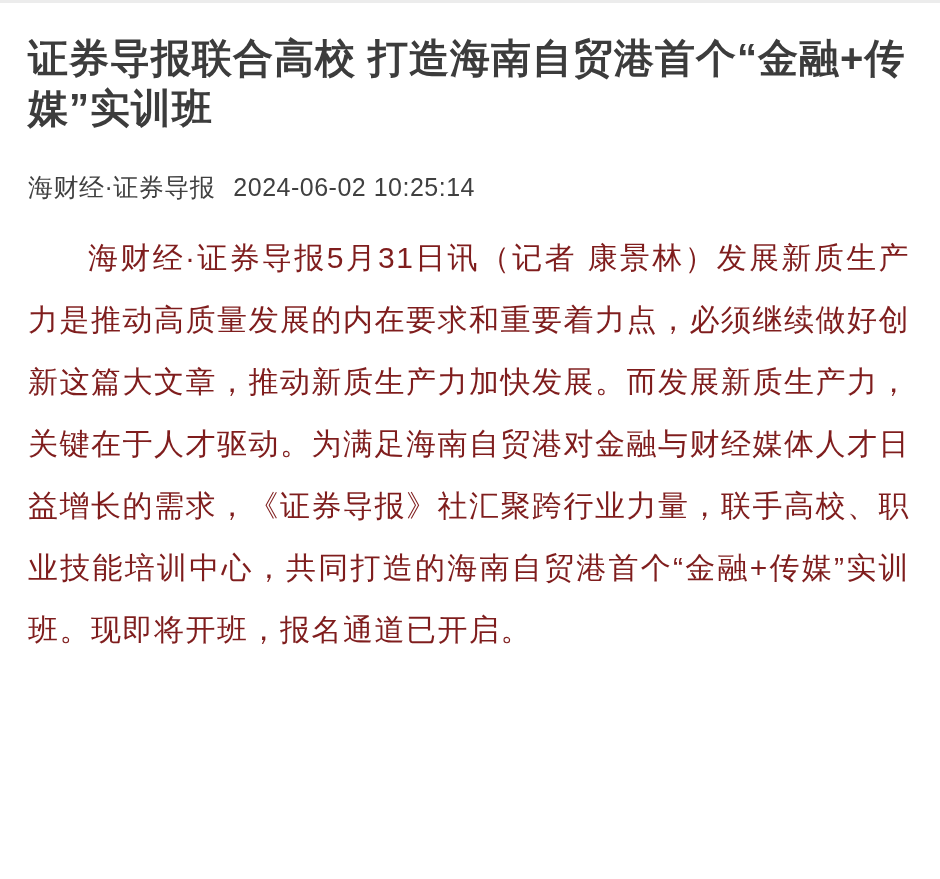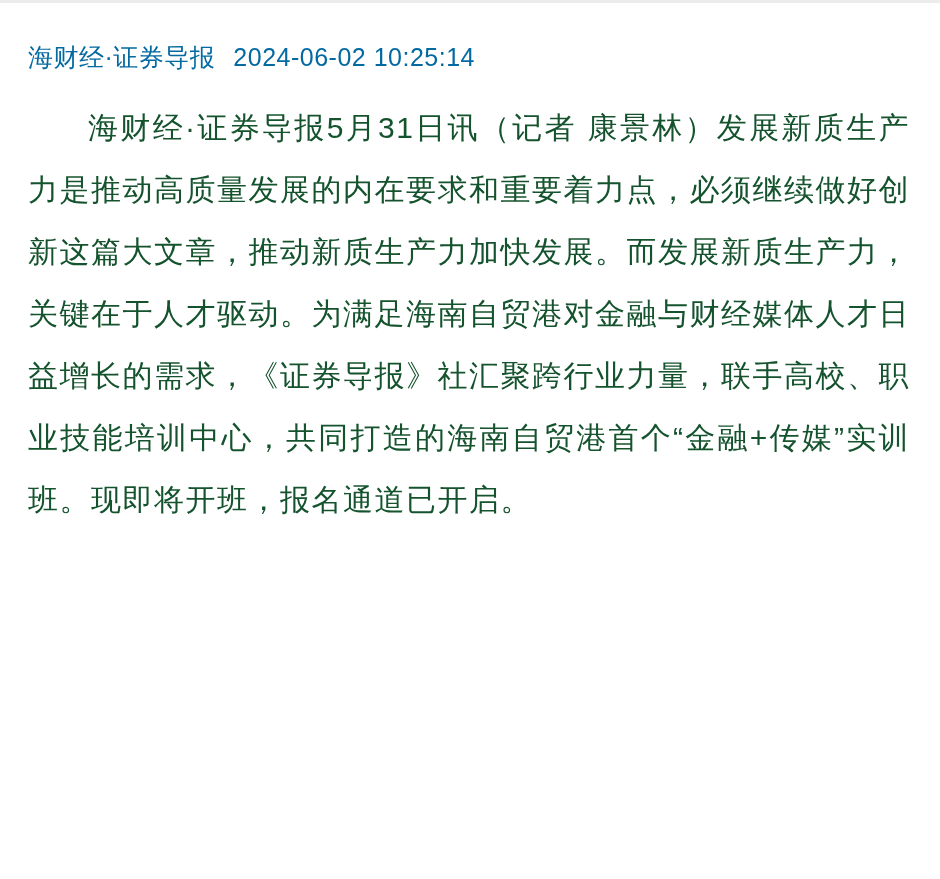--- a/index.html
+++ b/index.html
@@ -25,46 +25,47 @@
     line-height: 50px;
     font-weight: 700;
     color: #3c3c3c;
     letter-spacing: 1px;
     font-family: "Liberation Sans", "DejaVu Sans", sans-serif;
   }
   .byline {
     margin-top: 40px;
     font-size: 25px;
     line-height: 28px;
-    color: #0369a1;
+    color: #404040;
     letter-spacing: 0.5px;
   }
   .byline .timestamp {
     margin-left: 18px;
   }
   .article-body {
     margin-top: 26px;
   }
   .article-body p {
     margin: 0 0 24px 0;
     font-size: 30px;
     line-height: 62px;
-    color: #14532d;
+    color: #7f1d1d;
     text-align: justify;
     text-indent: 2em;
     letter-spacing: 1.5px;
   }
 </style>
 </head>
 <body>
 
 <div class="top-strip"></div>
 
 <div class="container">
 
+  <h1 class="title">证券导报联合高校 打造海南自贸港首个“金融+传媒”实训班</h1>
 
   <div class="byline">
     <span class="source">海财经·证券导报</span><span class="timestamp">2024-06-02 10:25:14</span>
   </div>
 
   <div class="article-body">
     <p>海财经·证券导报5月31日讯（记者 康景林）发展新质生产力是推动高质量发展的内在要求和重要着力点，必须继续做好创新这篇大文章，推动新质生产力加快发展。而发展新质生产力，关键在于人才驱动。为满足海南自贸港对金融与财经媒体人才日益增长的需求，《证券导报》社汇聚跨行业力量，联手高校、职业技能培训中心，共同打造的海南自贸港首个“金融+传媒”实训班。现即将开班，报名通道已开启。</p>
   </div>
 
 </div>

